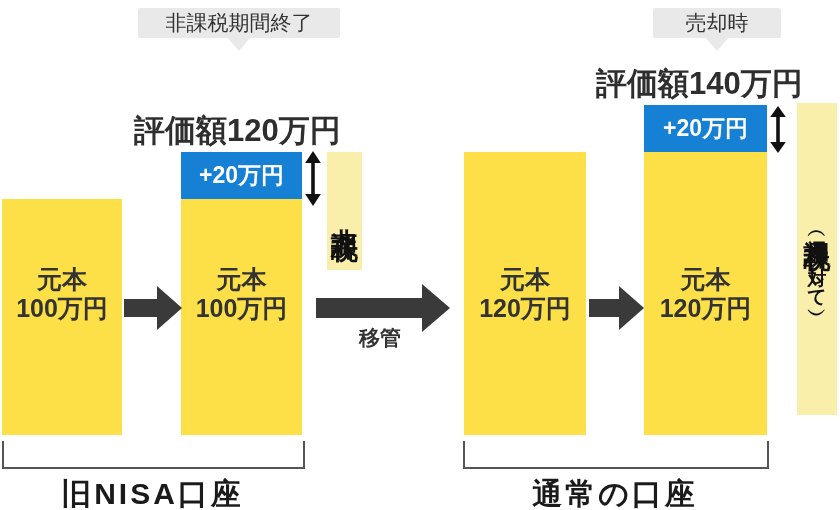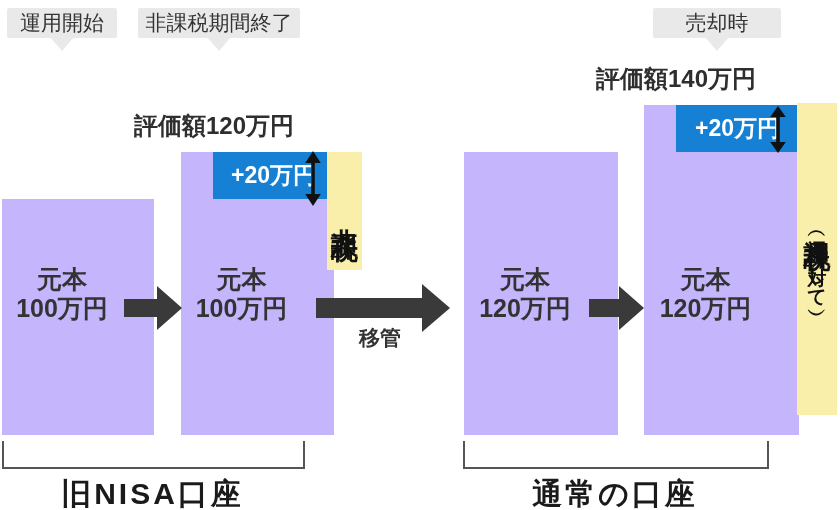--- a/index.html
+++ b/index.html
@@ -12,23 +12,23 @@
     position:absolute;top:8px;height:30px;background:#e9e9e9;border-radius:2px;
     display:flex;align-items:center;justify-content:center;
     font-size:21px;font-weight:500;color:#333;
   }
   .tag-pointer{
     position:absolute;top:29px;left:50%;margin-left:-12px;width:0;height:0;
     border-left:12px solid transparent;border-right:12px solid transparent;
     border-top:14px solid #e9e9e9;
   }
   
-  .valuation{position:absolute;font-size:24px;font-weight:700;color:#2e2e2e;white-space:nowrap;}
+  .valuation{position:absolute;font-size:31px;font-weight:700;color:#2e2e2e;white-space:nowrap;}
   
-  .bar{position:absolute;background:#c4b5fd;padding-left:32px;}
+  .bar{position:absolute;background:#fde047;}
   .gain{
     height:47px;background:#1681d4;display:flex;align-items:center;justify-content:center;
     color:#fff;font-size:23px;font-weight:700;white-space:nowrap;
   }
   .bar-text{
     position:absolute;top:265px;text-align:center;font-size:25px;font-weight:600;
     line-height:29px;color:#333;white-space:nowrap;
   }
   
   .arrow{position:absolute;display:flex;align-items:center;}
@@ -63,25 +63,21 @@
   .group-label{
     position:absolute;top:474px;text-align:center;
     font-size:30px;font-weight:600;letter-spacing:3px;color:#1a1a1a;white-space:nowrap;
   }
 </style>
 </head>
 <body>
 
 <div class="stage">
 
-  <div class="tag" style="left:7px;width:110px;">
-    <span>運用開始</span>
-    <i class="tag-pointer"></i>
-  </div>
-  <div class="tag" style="left:138px;width:162px;">
+  <div class="tag" style="left:138px;width:202px;">
     <span>非課税期間終了</span>
     <i class="tag-pointer"></i>
   </div>
   <div class="tag" style="left:653px;width:128px;">
     <span>売却時</span>
     <i class="tag-pointer"></i>
   </div>
 
   <div class="valuation" style="left:134px;top:110px;">評価額120万円</div>
   <div class="valuation" style="left:596px;top:63px;">評価額140万円</div>

